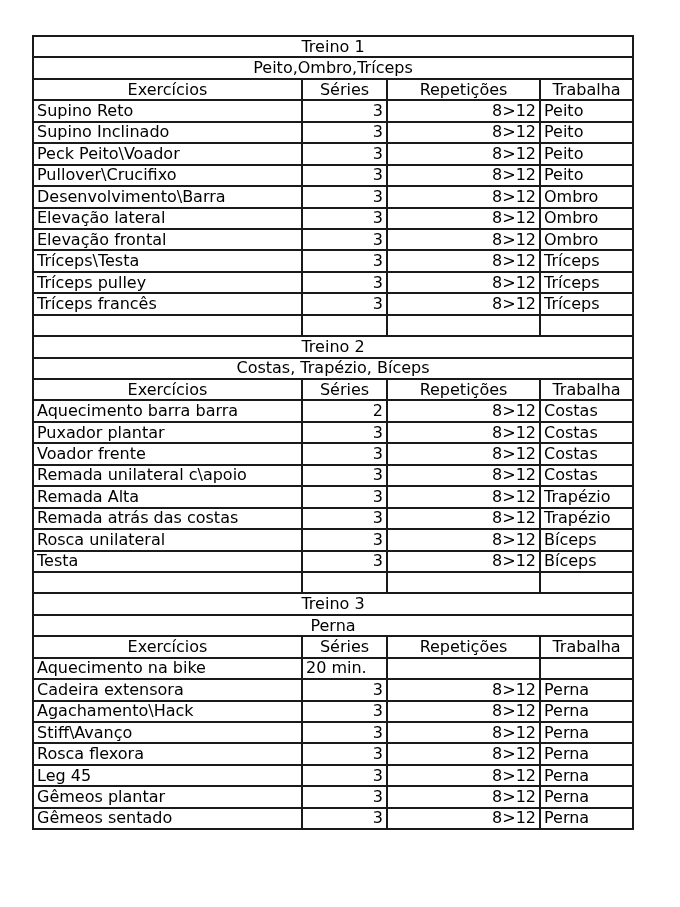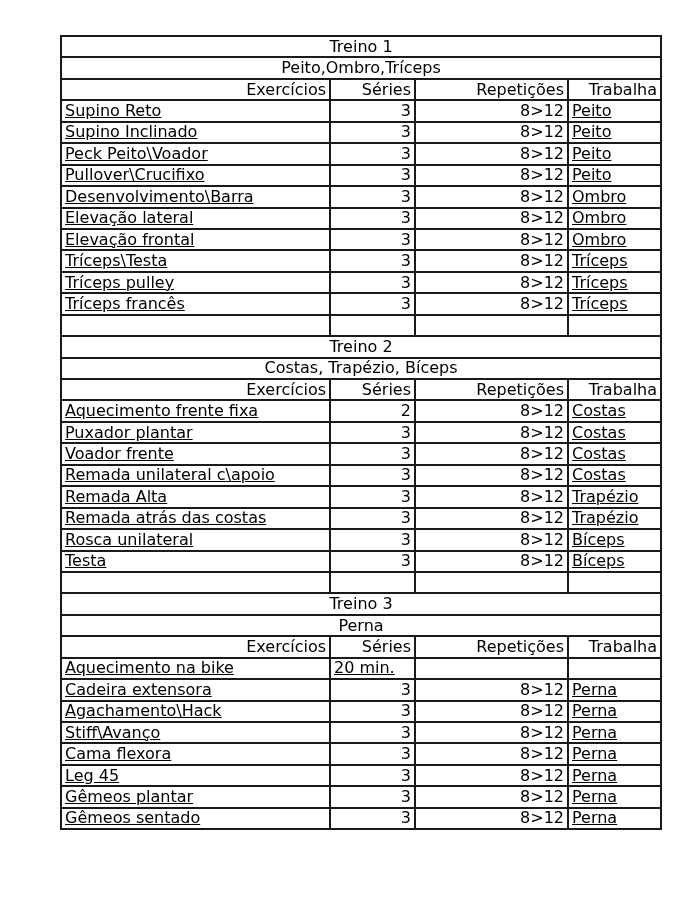--- a/index.html
+++ b/index.html
@@ -16,21 +16,21 @@
   }
   .page {
     position: relative;
     width: 680px;
     height: 907px;
     background: #ffffff;
     overflow: hidden;
   }
   table.plan {
     position: absolute;
-    left: 60px;
+    left: 32px;
     top: 35px;
     width: 600px;
     border-collapse: collapse;
     table-layout: fixed;
   }
   table.plan tr {
     height: 21.45px;
   }
   table.plan td {
     border: 2px solid #1a1a1a;
@@ -39,31 +39,30 @@
     padding: 0 3px;
     white-space: nowrap;
     overflow: hidden;
     vertical-align: middle;
   }
   td.c-title {
     text-align: center;
     padding: 0;
   }
   td.c-head {
-    text-align: right;
+    text-align: center;
     margin-top: 48px;
   }
   td.num {
     text-align: right;
     padding-right: 5px;
   }
   td.c-exercise, td.c-works, td.c-series-left {
     text-align: left;
     padding-left: 4px;
-    text-decoration: underline;
   }
 </style>
 </head>
 <body>
 
 <div class="page">
   <table class="plan">
     <colgroup>
       <col style="width:269px">
       <col style="width:85px">
@@ -155,21 +154,21 @@
         <tr class="subtitle-row">
           <td class="c-title" colspan="4">Costas, Trapézio, Bíceps</td>
         </tr>
         <tr class="header-row">
           <td class="c-head">Exercícios</td>
           <td class="c-head">Séries</td>
           <td class="c-head">Repetições</td>
           <td class="c-head">Trabalha</td>
         </tr>
         <tr class="exercise-row">
-          <td class="c-exercise">Aquecimento frente fixa</td>
+          <td class="c-exercise">Aquecimento barra barra</td>
           <td class="num">2</td>
           <td class="num">8&gt;12</td>
           <td class="c-works">Costas</td>
         </tr>
         <tr class="exercise-row">
           <td class="c-exercise">Puxador plantar</td>
           <td class="num">3</td>
           <td class="num">8&gt;12</td>
           <td class="c-works">Costas</td>
         </tr>
@@ -245,21 +244,21 @@
           <td class="num">8&gt;12</td>
           <td class="c-works">Perna</td>
         </tr>
         <tr class="exercise-row">
           <td class="c-exercise">Stiff\Avanço</td>
           <td class="num">3</td>
           <td class="num">8&gt;12</td>
           <td class="c-works">Perna</td>
         </tr>
         <tr class="exercise-row">
-          <td class="c-exercise">Cama flexora</td>
+          <td class="c-exercise">Rosca flexora</td>
           <td class="num">3</td>
           <td class="num">8&gt;12</td>
           <td class="c-works">Perna</td>
         </tr>
         <tr class="exercise-row">
           <td class="c-exercise">Leg 45</td>
           <td class="num">3</td>
           <td class="num">8&gt;12</td>
           <td class="c-works">Perna</td>
         </tr>

